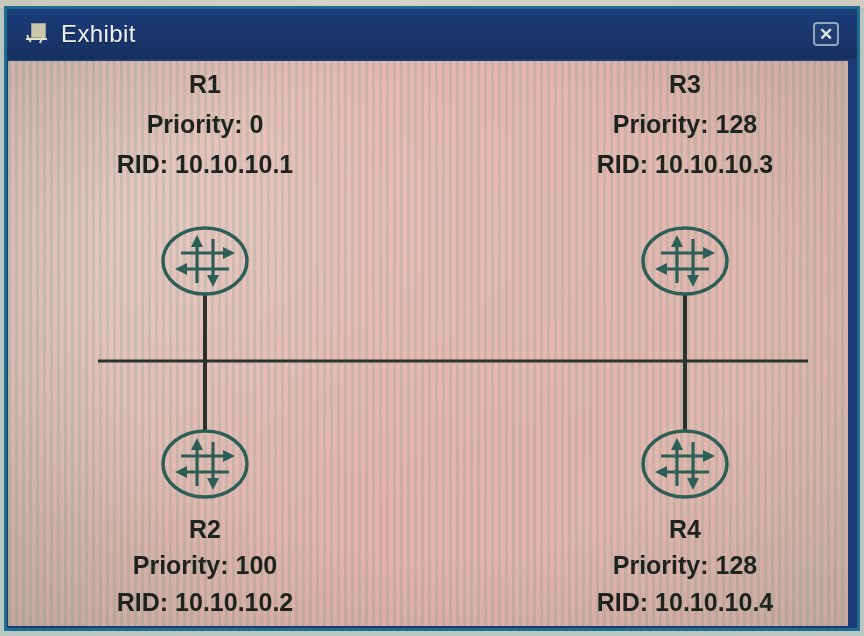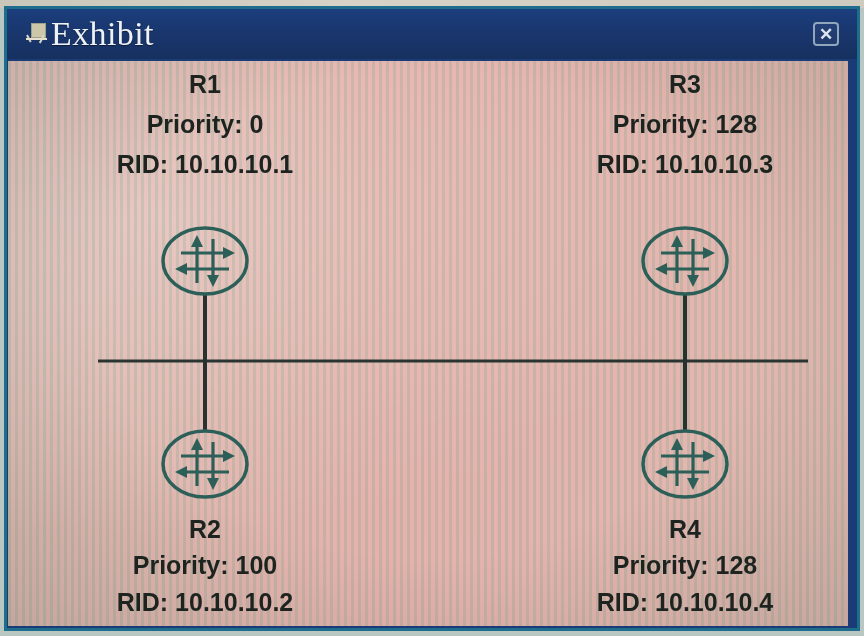--- a/index.html
+++ b/index.html
@@ -84,27 +84,26 @@
     transform: rotate(118deg);
     transform-origin: left center;
   }
   #titlebar-icon .bar {
     position: absolute;
     left: 1px; top: 16px;
     width: 21px; height: 2px;
     background: #e3e0cd;
   }
   #title-text {
-    margin-left: 0;
+    margin-left: 10px;
     color: #eef2f6;
-    font-size: 34px;
+    font-size: 24px;
     letter-spacing: 0.4px;
     text-shadow: 0 1px 1px rgba(0,0,0,.45);
     white-space: nowrap;
-    font-family: Liberation Serif, serif;
   }
   #close-button {
     position: absolute;
     right: 18px;
     top: 50%;
     transform: translateY(-50%);
     width: 26px;
     height: 24px;
     border: 2px solid #8fa6bd;
     border-radius: 4px;

